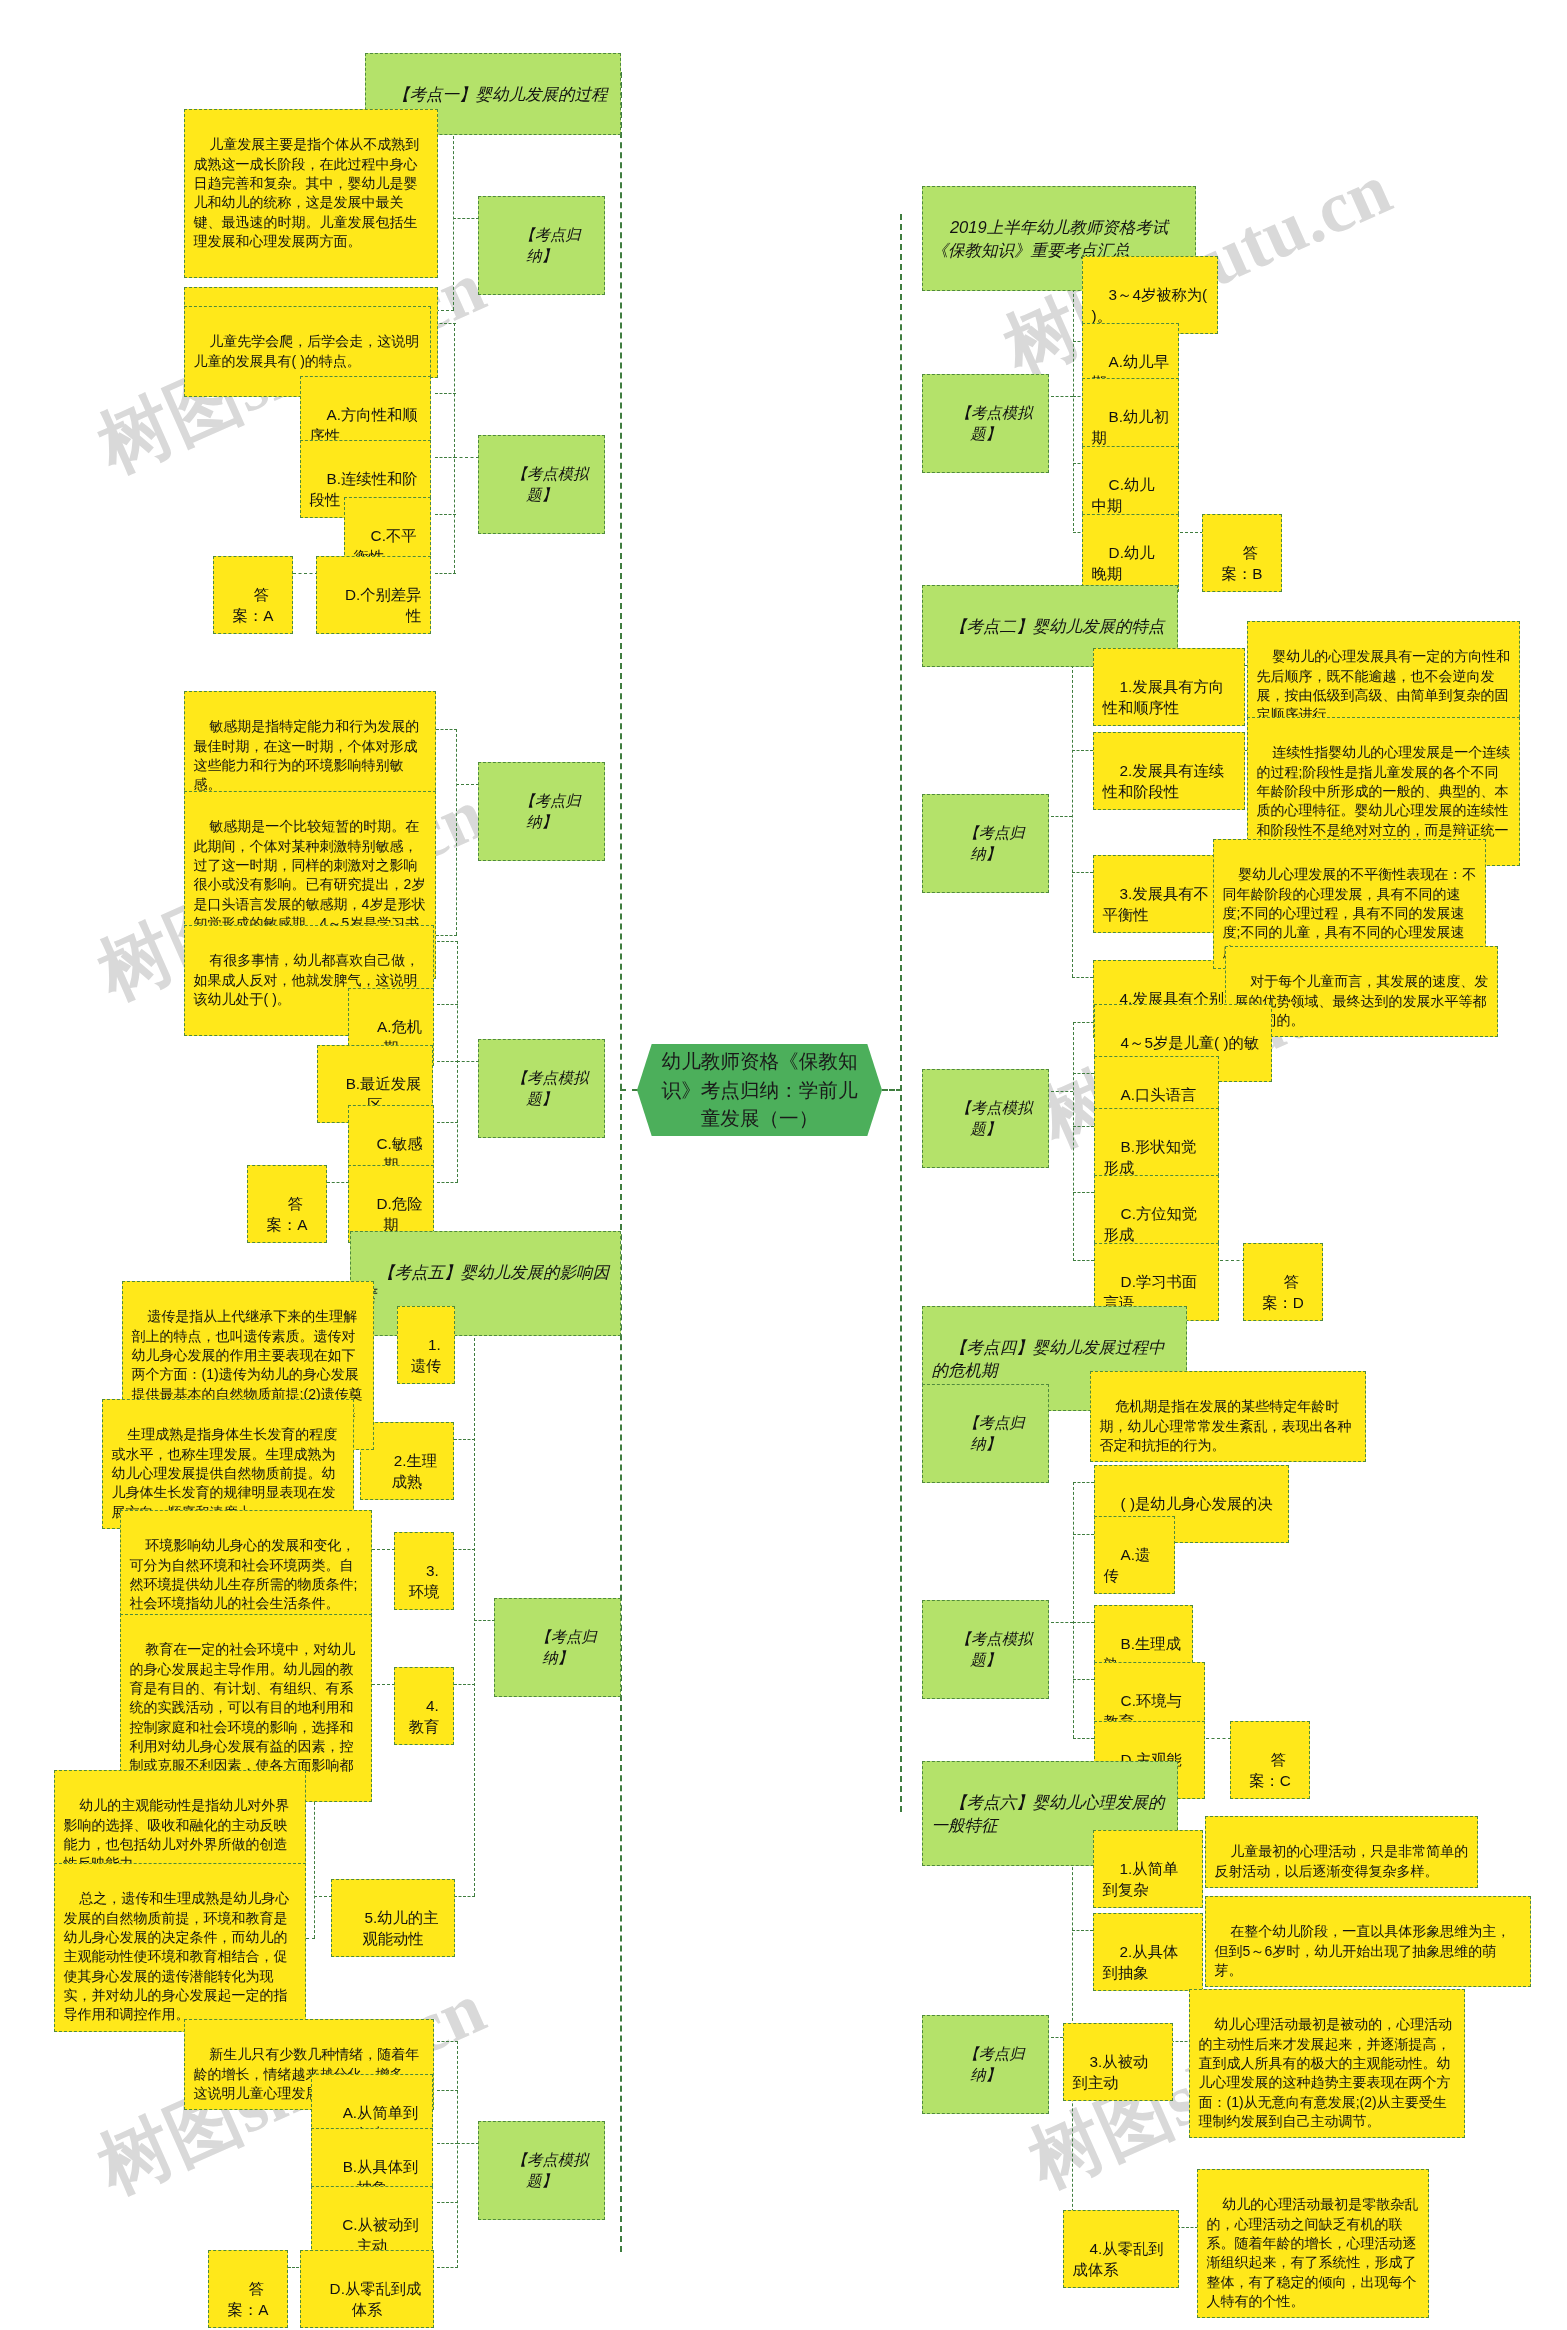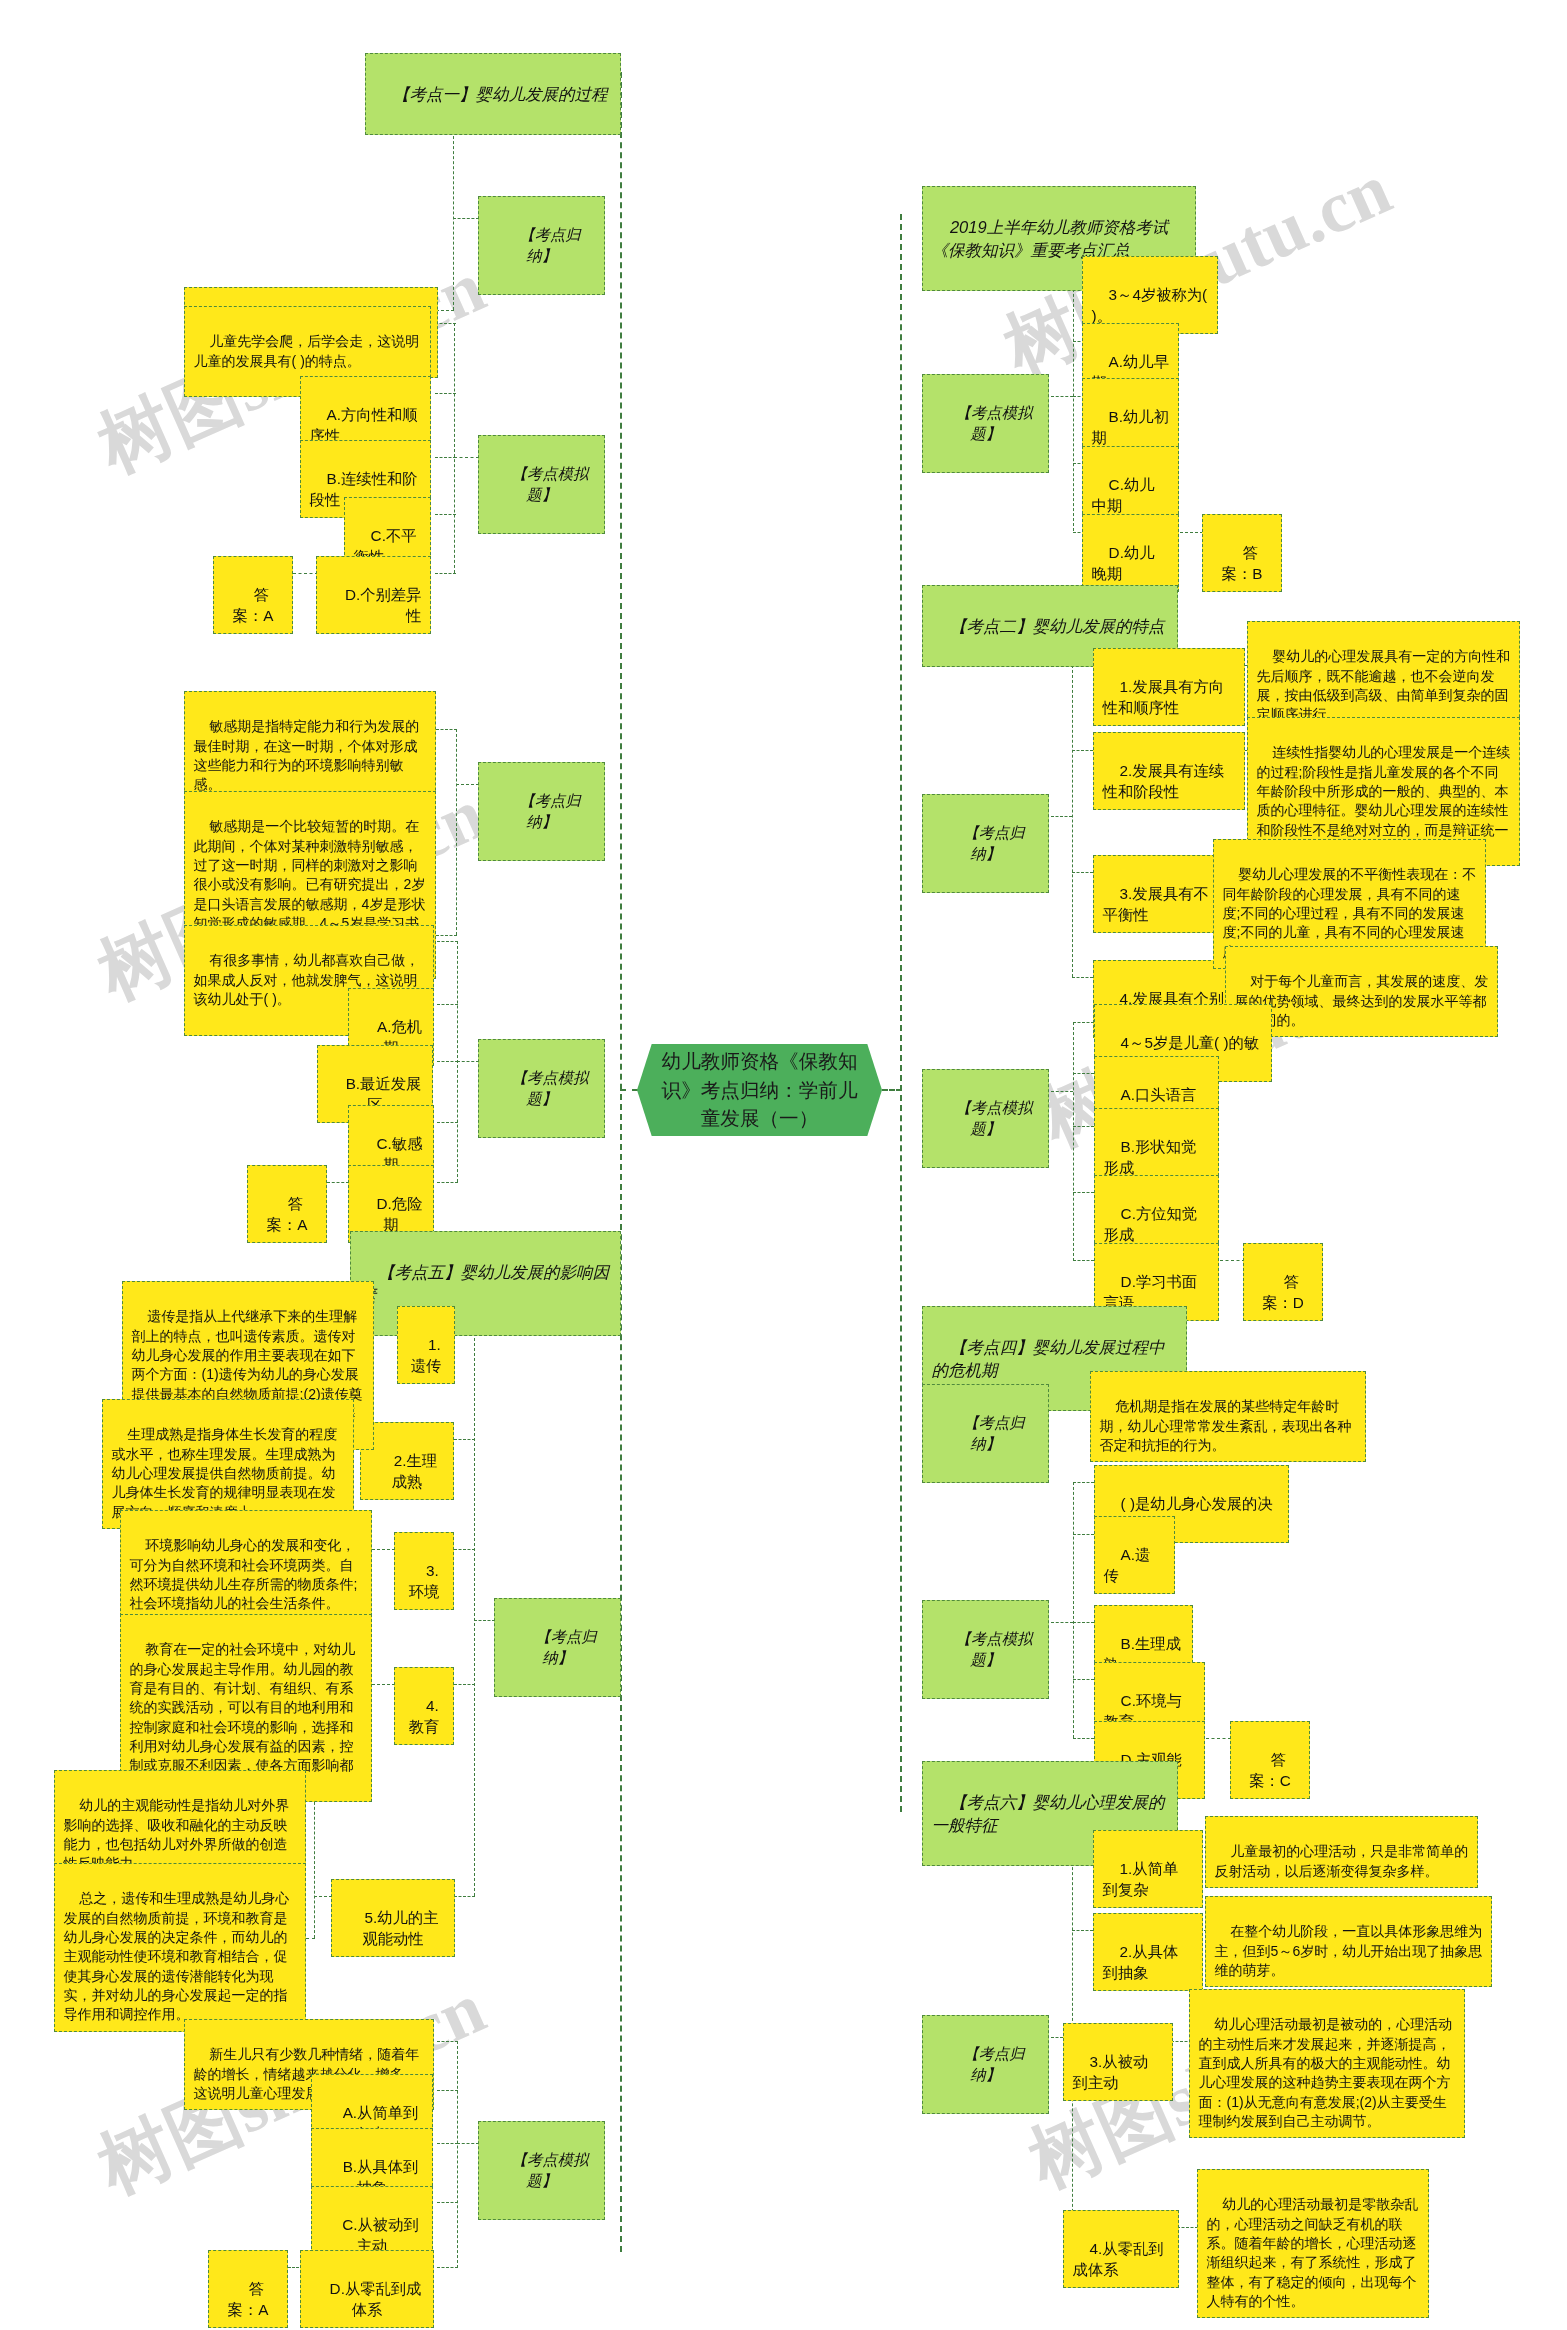--- a/index.html
+++ b/index.html
@@ -91,20 +91,23 @@
   </div>
 
   <div class="node green t20 ctr" style="left:478px; top:196px; width:127px;">
     <span>【考点归纳】</span>
   </div>
   <div class="ln hs" style="left:453px; top:218px; width:26px;"></div>
   <div class="ln vs" style="left:453px; top:126px; height:184px;"></div>
   <div class="ln hs" style="left:436px; top:126px; width:18.4px;"></div>
   <div class="ln hs" style="left:436px; top:310px; width:18.4px;"></div>
 
+  <div class="node yellow t18" style="left:184px; top:109px; width:254px;">
+    <span>儿童发展主要是指个体从不成熟到成熟这一成长阶段，在此过程中身心日趋完善和复杂。其中，婴幼儿是婴儿和幼儿的统称，这是发展中最关键、最迅速的时期。儿童发展包括生理发展和心理发展两方面。</span>
+  </div>
   <div class="node yellow t18" style="left:184px; top:287px; width:254px;">
     <span>按照儿童心理发展阶段，可以把婴幼儿的发展过程分为以下几个时期。</span>
   </div>
 
   <div class="node green t20 ctr" style="left:478px; top:435px; width:127px;">
     <span>【考点模拟题】</span>
   </div>
   <div class="ln hs" style="left:454px; top:457px; width:24.5px;"></div>
   <div class="ln vs" style="left:454px; top:323px; height:250px;"></div>
   <div class="ln hs" style="left:435px; top:323px; width:21px;"></div>
@@ -395,21 +398,21 @@
     <span>2.从具体到抽象</span></div>
   <div class="node yellow t20" style="left:1063px; top:2023px; width:110px;">
     <span>3.从被动到主动</span></div>
   <div class="node yellow t20" style="left:1063px; top:2210px; width:116px;">
     <span>4.从零乱到成体系</span></div>
 
   <div class="node yellow t18" style="left:1205px; top:1816px; width:273px;">
     <span>儿童最初的心理活动，只是非常简单的反射活动，以后逐渐变得复杂多样。</span></div>
   <div class="ln hs" style="left:1182px; top:1847px; width:24.5px;"></div>
 
-  <div class="node yellow t18" style="left:1205px; top:1896px; width:287px;">
+  <div class="node yellow t18" style="left:1205px; top:1896px; width:326px;">
     <span>在整个幼儿阶段，一直以具体形象思维为主，但到5～6岁时，幼儿开始出现了抽象思维的萌芽。</span></div>
   <div class="ln hs" style="left:1182px; top:1930px; width:24.5px;"></div>
 
   <div class="node yellow t18" style="left:1189px; top:1989px; width:276px;">
     <span>幼儿心理活动最初是被动的，心理活动的主动性后来才发展起来，并逐渐提高，直到成人所具有的极大的主观能动性。幼儿心理发展的这种趋势主要表现在两个方面：(1)从无意向有意发展;(2)从主要受生理制约发展到自己主动调节。</span></div>
   <div class="ln hs" style="left:1171px; top:2041px; width:21px;"></div>
 
   <div class="node yellow t18" style="left:1197px; top:2169px; width:232px;">
     <span>幼儿的心理活动最初是零散杂乱的，心理活动之间缺乏有机的联系。随着年龄的增长，心理活动逐渐组织起来，有了系统性，形成了整体，有了稳定的倾向，出现每个人特有的个性。</span></div>
   <div class="ln hs" style="left:1177px; top:2227px; width:21px;"></div>

